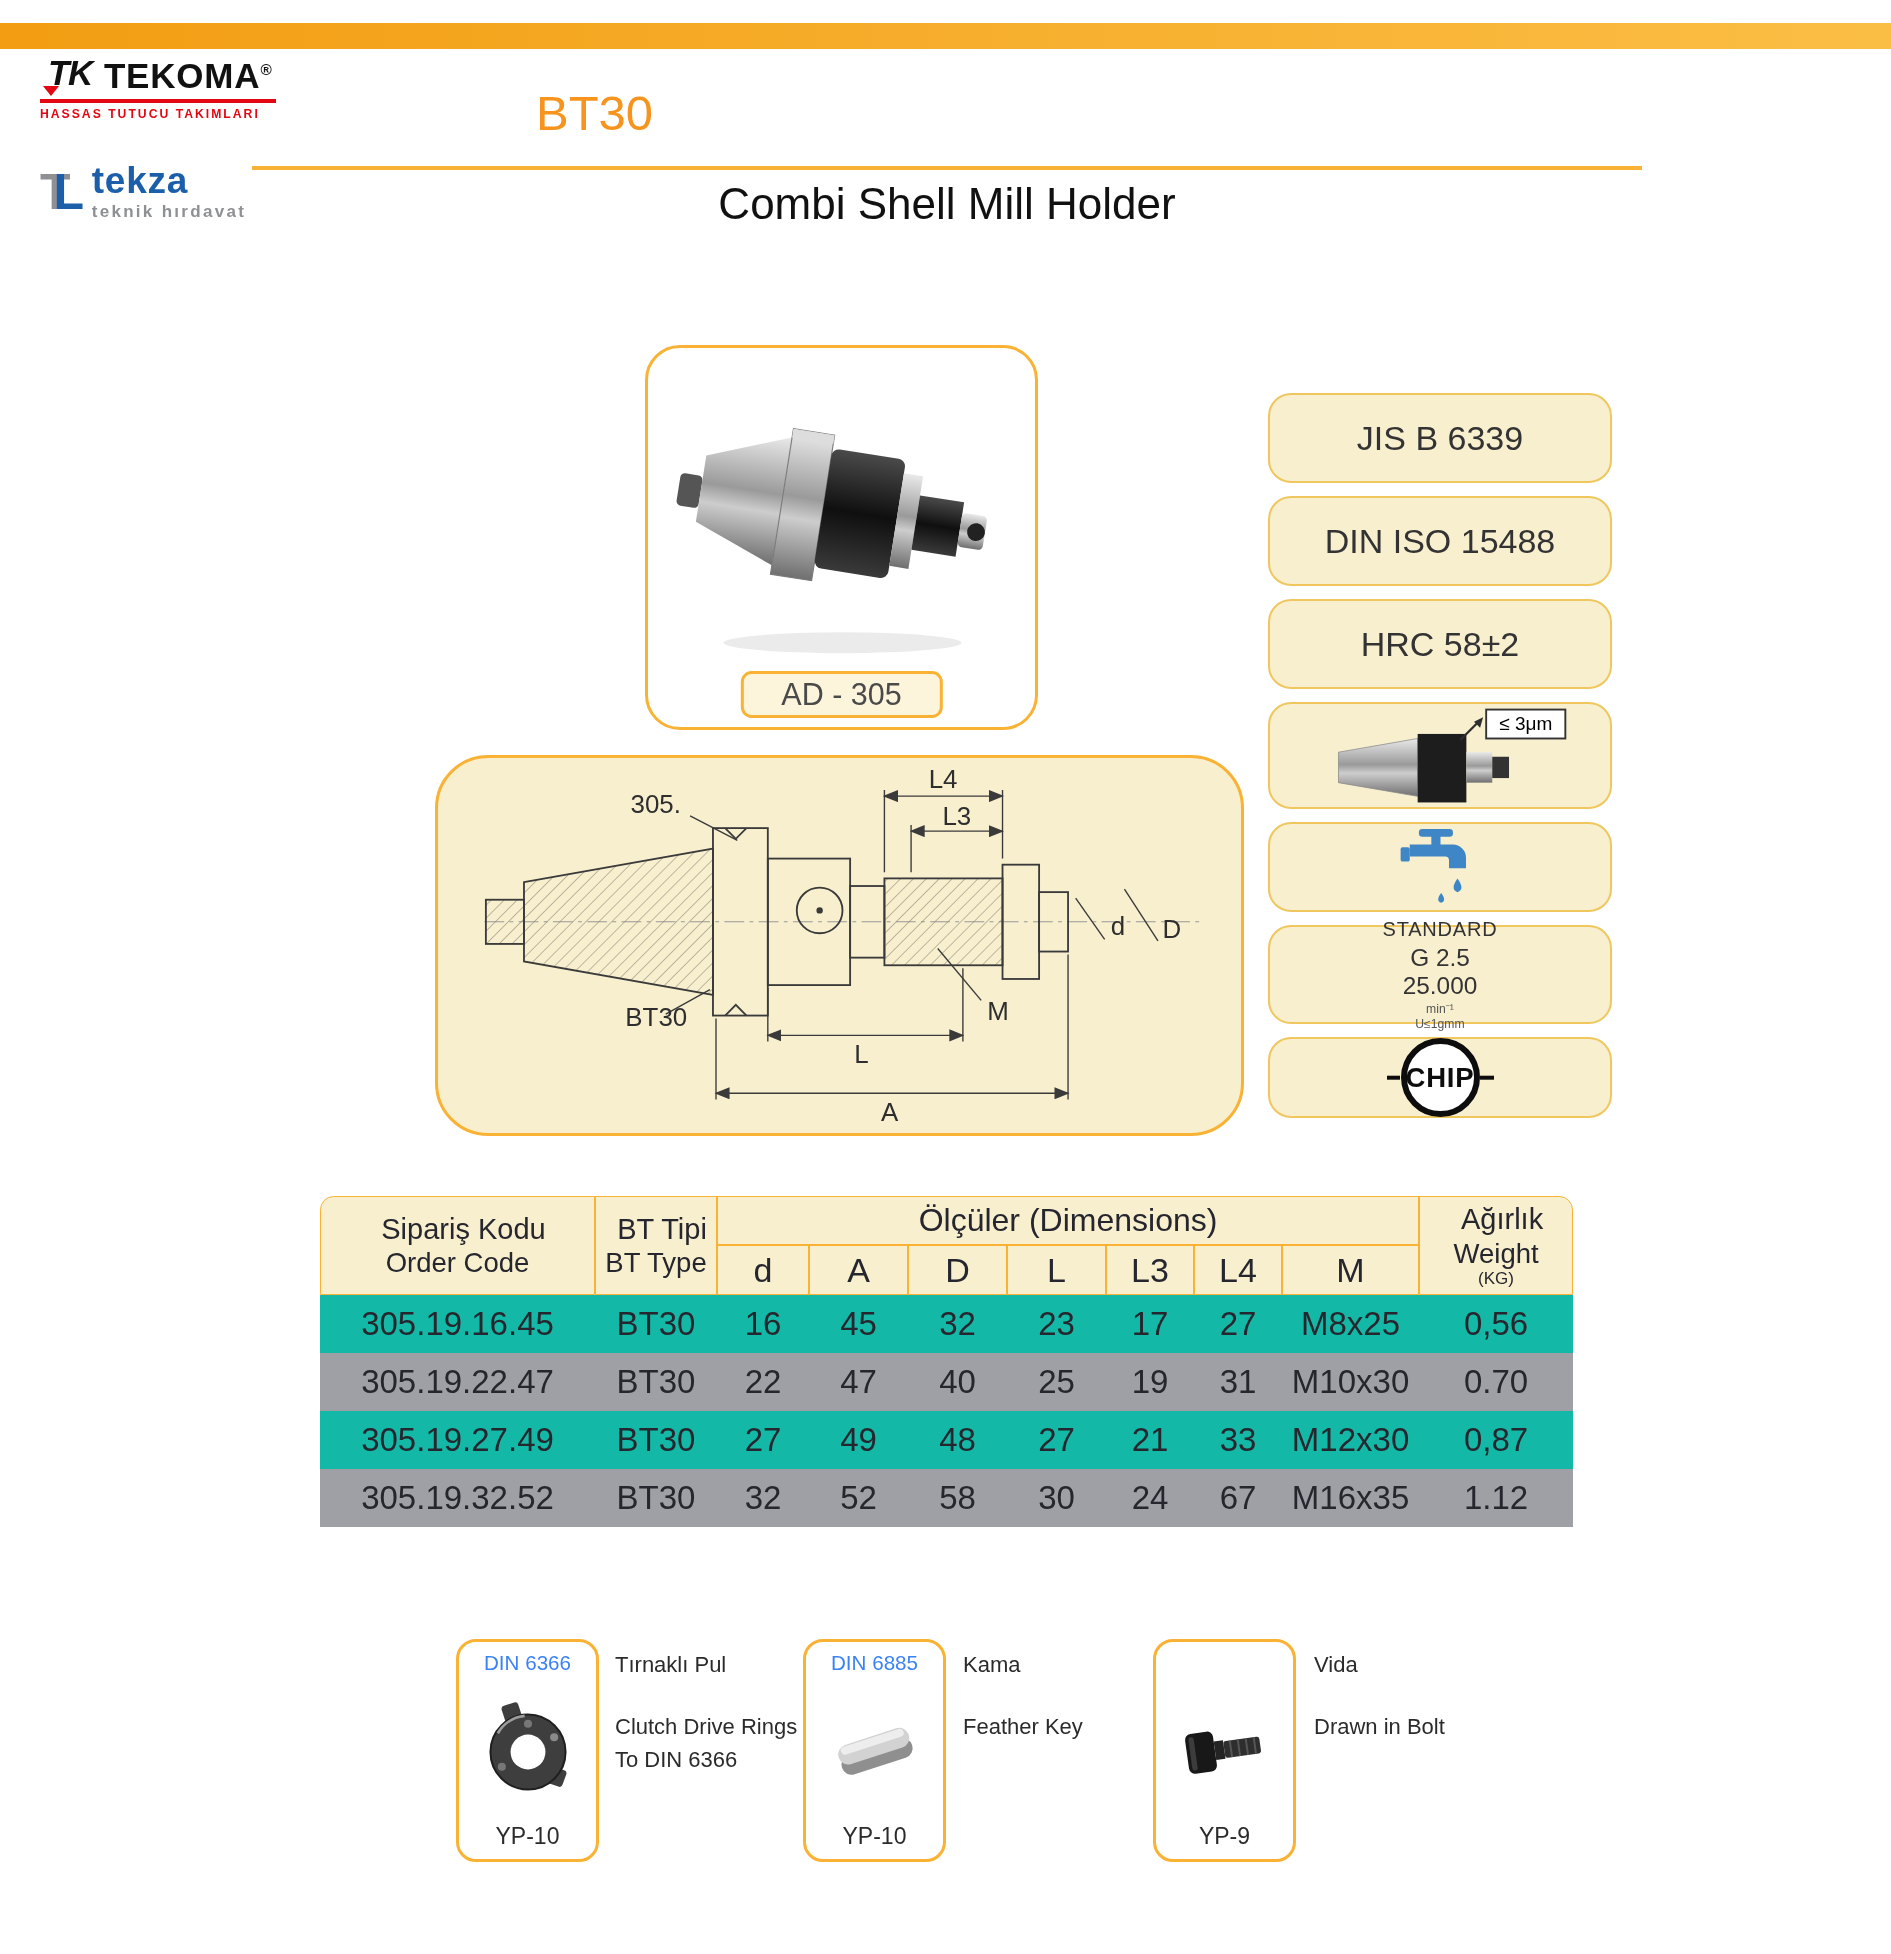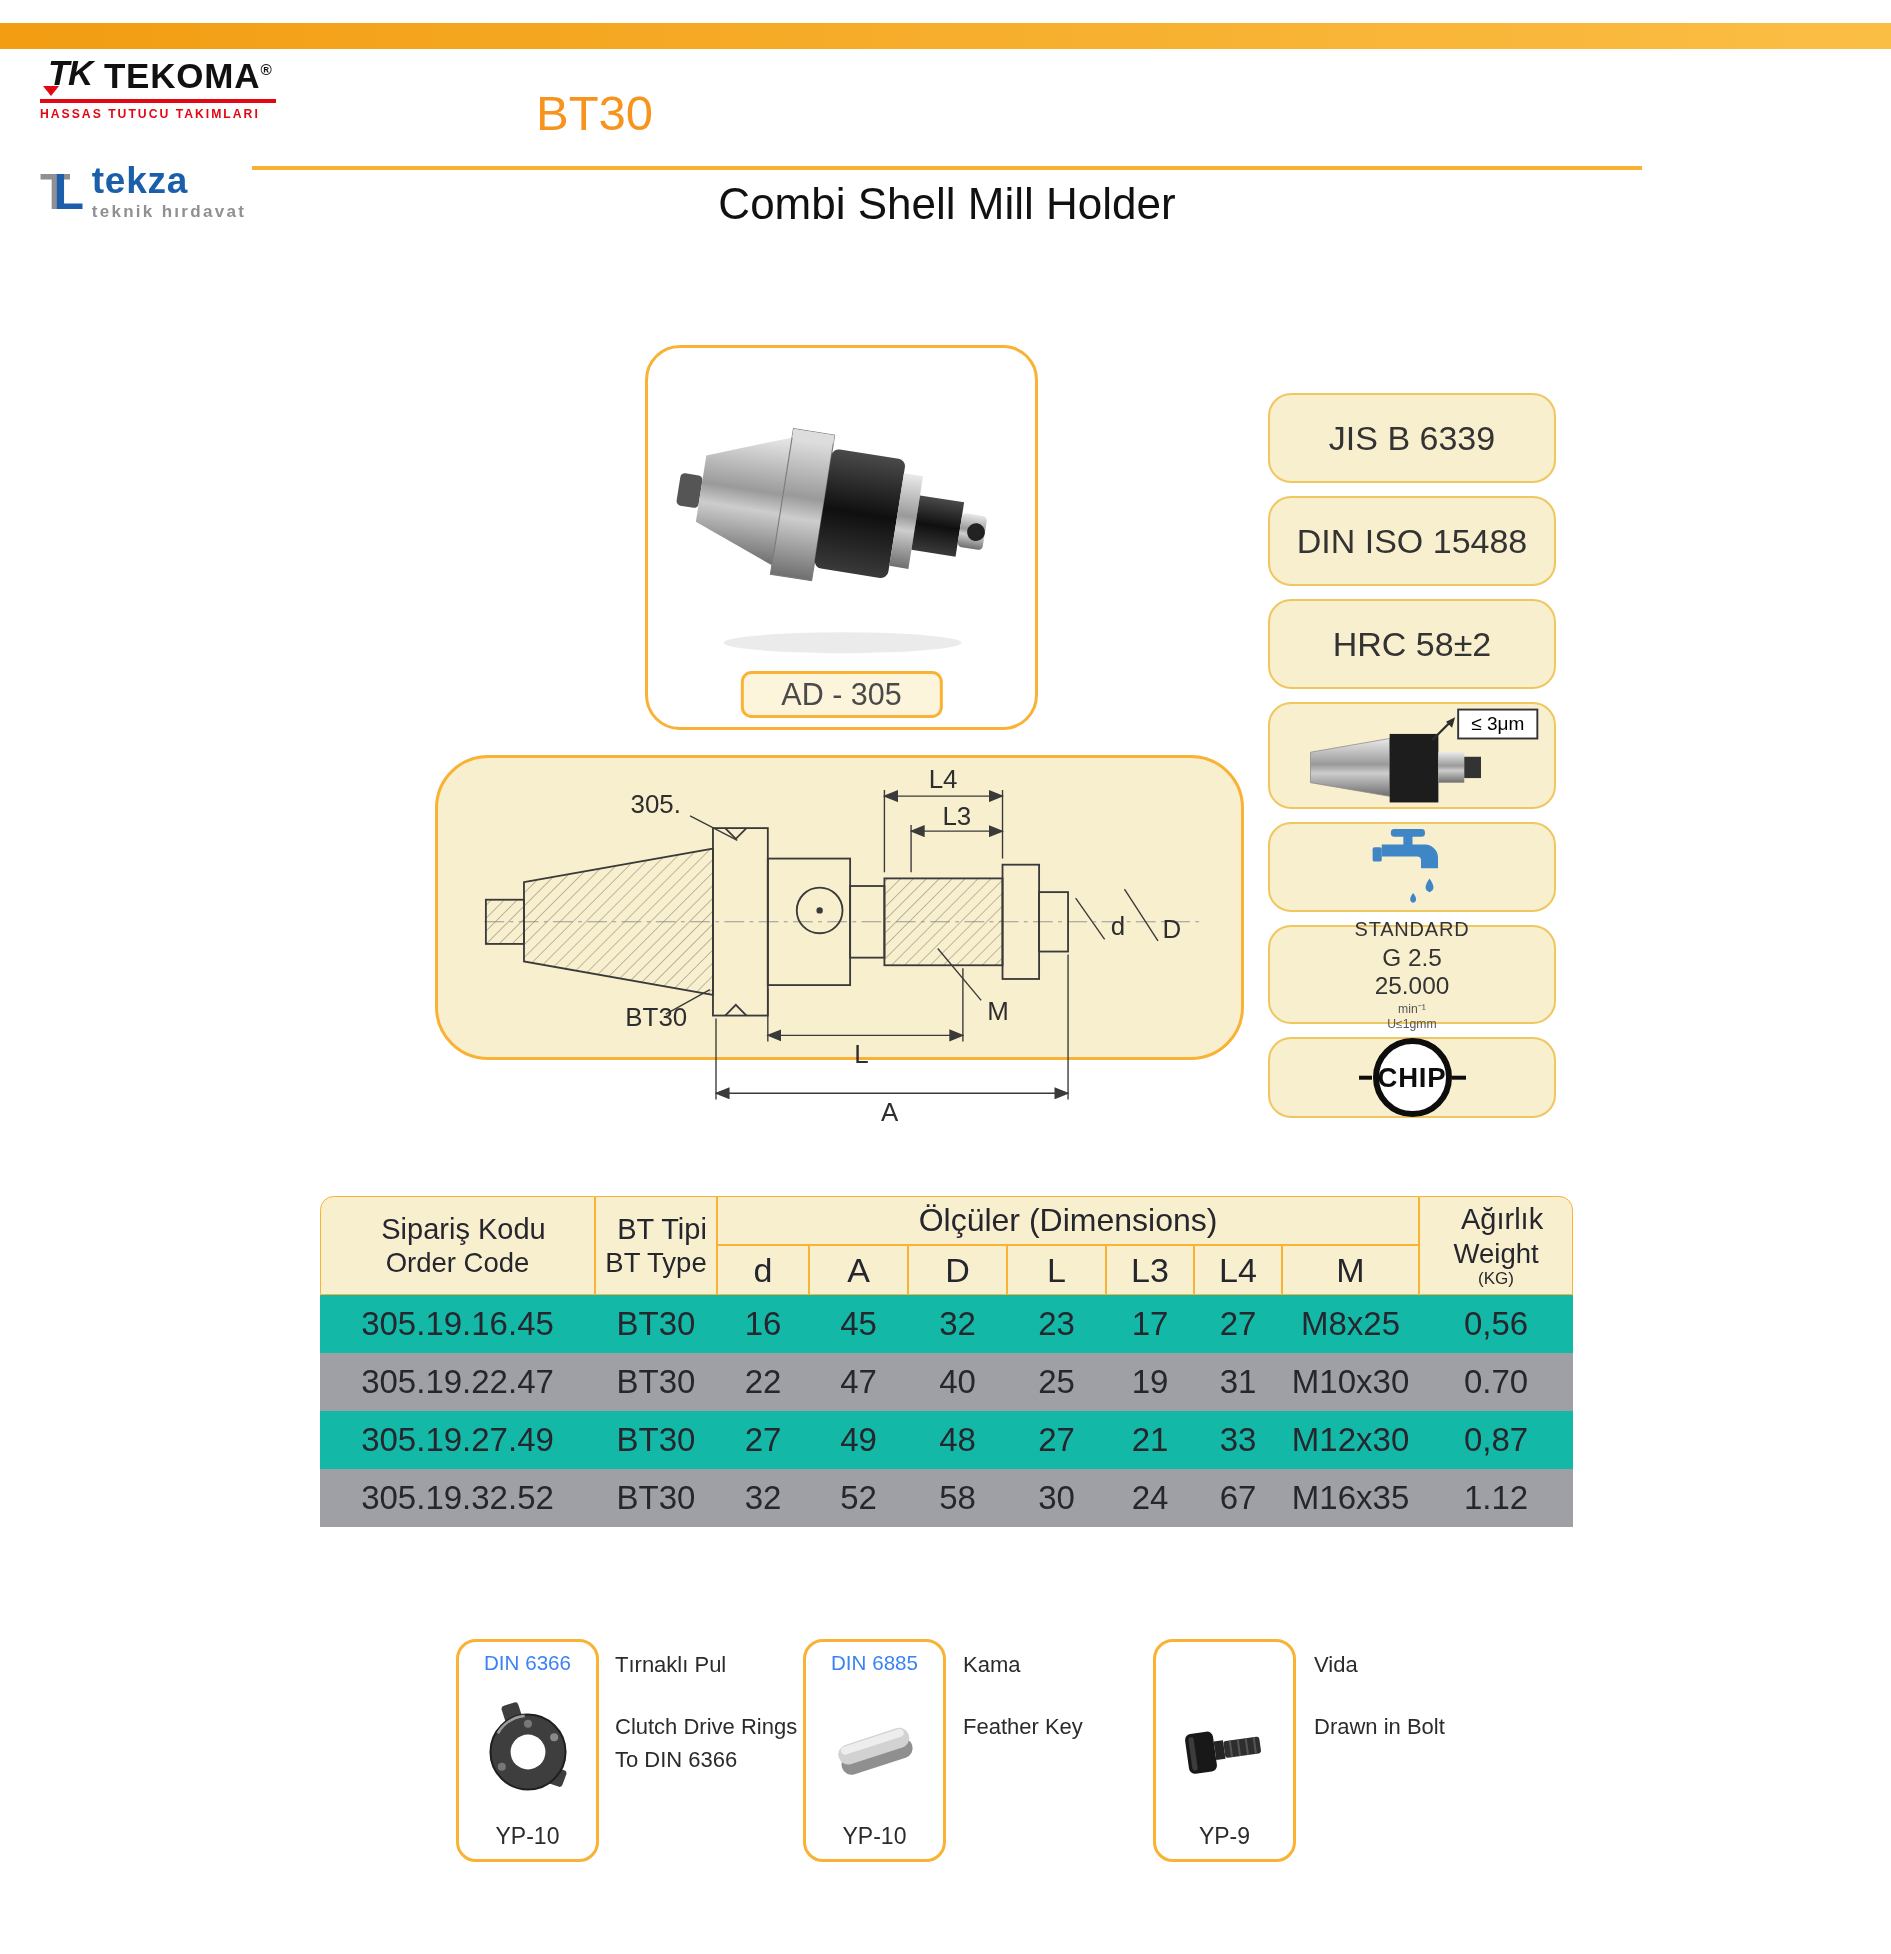--- a/index.html
+++ b/index.html
@@ -57,21 +57,21 @@
   }
   .photo-box svg.photo { position: absolute; left: 9.2px; top: 6.1px; width: 371px; height: 320px; }
   .model-label {
     position: absolute; left: 50%; transform: translateX(-50%); bottom: 9.2px;
     border: 3.1px solid #F9B233; background: #FCF5DC; border-radius: 10.7px;
     padding: 3.1px 38px; font-size: 30.5px; color: #4a4a4a; white-space: nowrap;
   }
 
   
   .badge {
-    position: absolute; left: 1268px; width: 288px;
+    position: absolute; left: 1268px; width: 344px;
     background: #F8EFCF; border: 2.3px solid #EFC75E; border-radius: 23px;
     display: flex; align-items: center; justify-content: center;
     font-size: 34px; color: #333;
   }
   .badge-col { flex-direction: column; justify-content: center; }
   .std-l1 { font-size: 20px; letter-spacing: 0.8px; }
   .std-l2 { font-size: 24.4px; margin-top: 3.1px; }
   .std-l3 { font-size: 24.4px; }
   .std-l4 { font-size: 12.2px; color: #555; }
   .std-l5 { font-size: 12.2px; color: #555; }
@@ -82,21 +82,21 @@
   }
   .chip-circle::before, .chip-circle::after {
     content: ""; position: absolute; width: 13.7px; height: 4.6px; background: #0d0d0d;
     top: 50%; transform: translateY(-50%);
   }
   .chip-circle::before { left: -20px; }
   .chip-circle::after { right: -20px; }
 
   
   .draw-box {
-    position: absolute; left: 435px; top: 755px; width: 809px; height: 305px;
+    position: absolute; left: 435px; top: 755px; width: 809px; height: 381px;
     background: #F8EFCF; border: 3.8px solid #F9B233; border-radius: 53px;
   }
   .draw-box svg { position: absolute; left: 0; top: 0; width: 809px; height: 381px; }
   .draw-box text { font-family: "Liberation Sans", sans-serif; fill: #2e2e2e; }
 
   
   table.spec-table {
     position: absolute; left: 320px; top: 1196px; width: 1253px;
     border-collapse: separate; border-spacing: 0; table-layout: fixed;
   }

